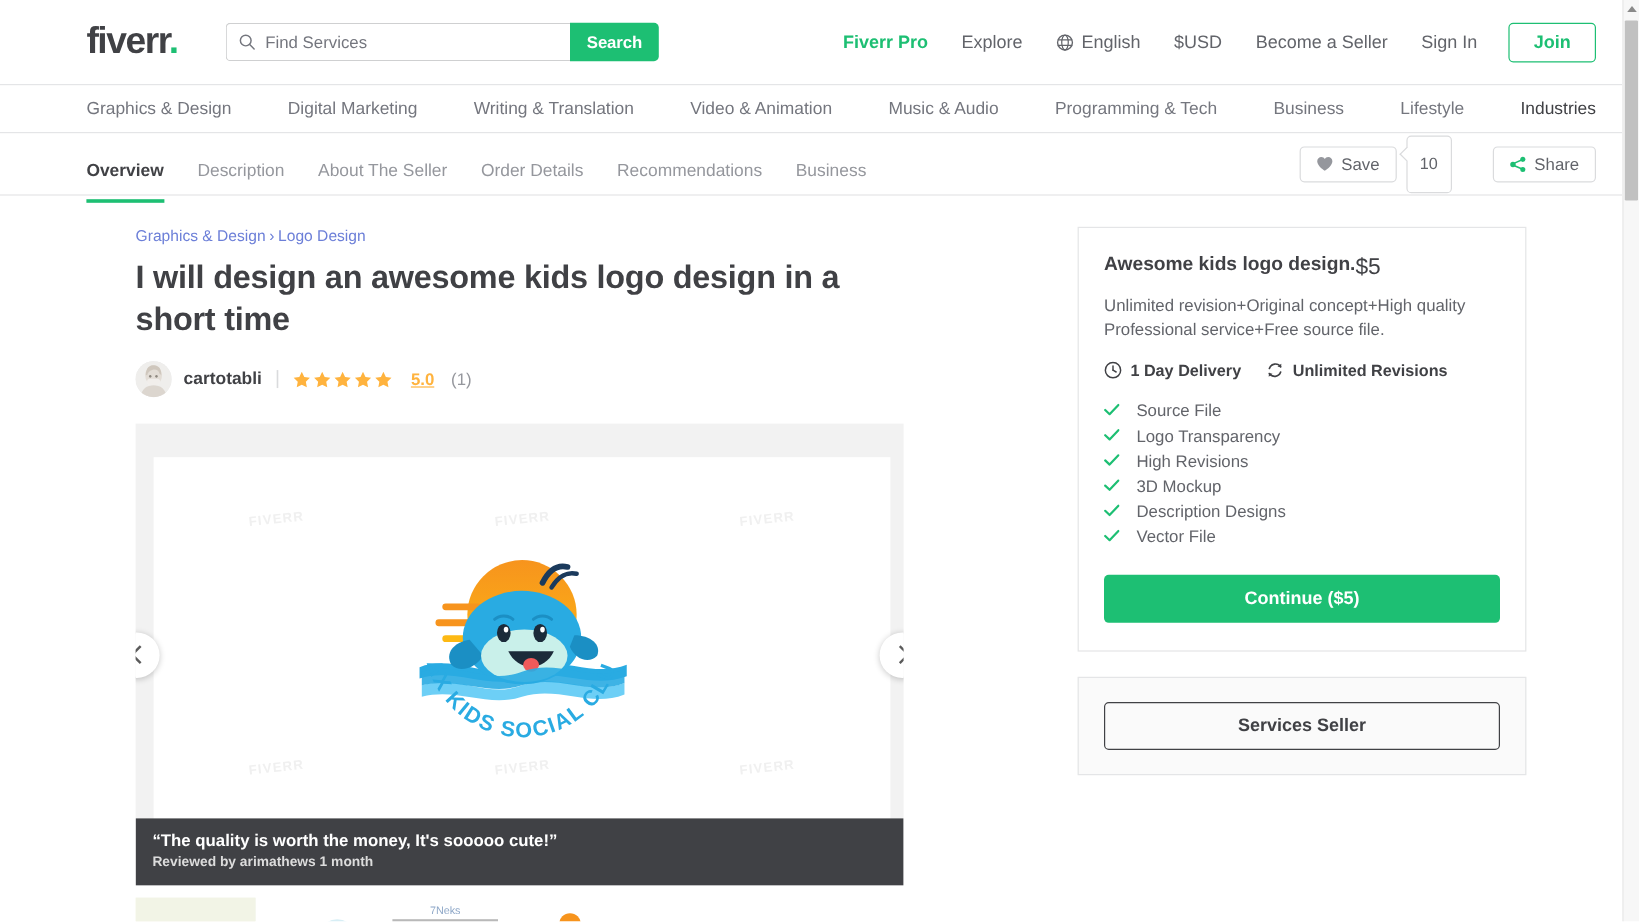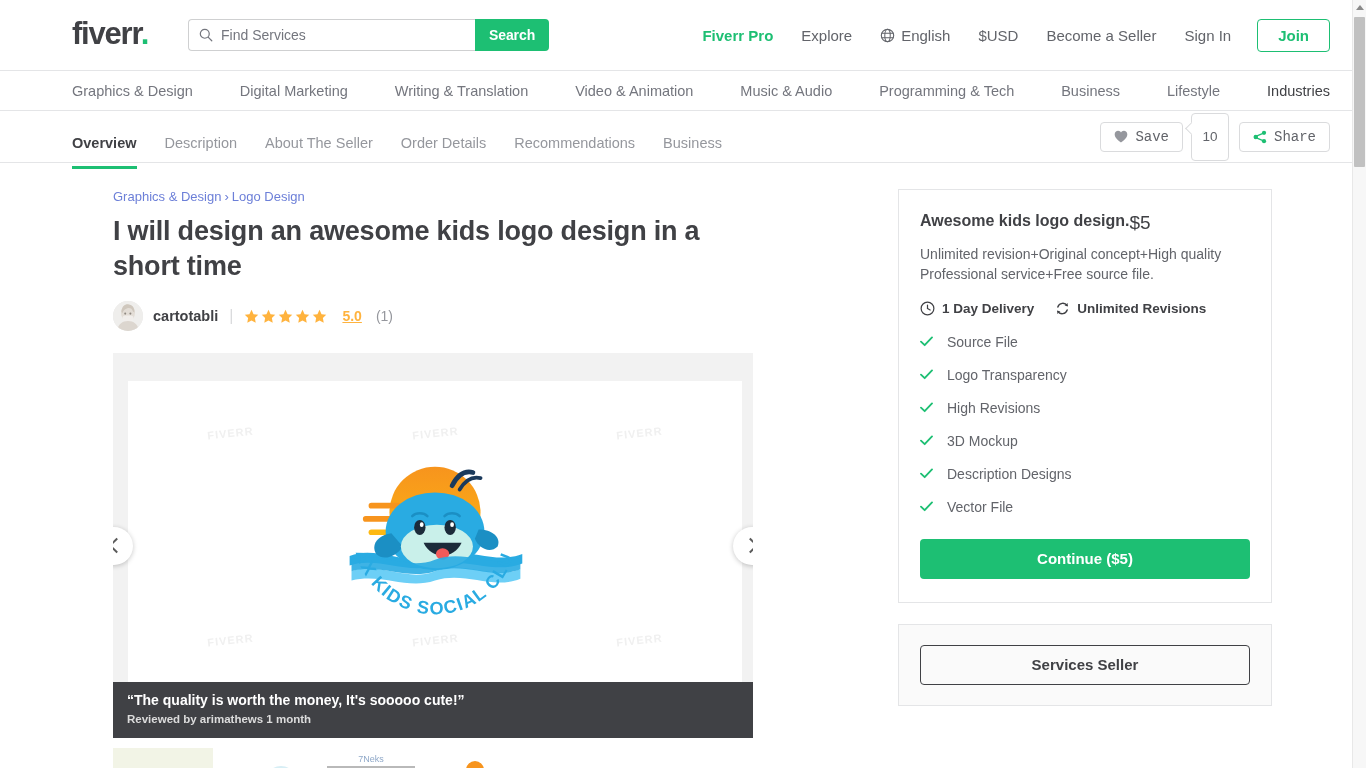--- a/index.html
+++ b/index.html
@@ -80,21 +80,22 @@
   .tab.active { color: #404145; font-weight: 700; }
   .tab.active::after {
     content: ""; position: absolute; left: 0; right: 14px; bottom: 0;
     height: 3px; background: #1dbf73;
   }
   .tab-actions { margin-left: auto; display: flex; align-items: center; gap: 10px; }
   .btn-outline {
     border: 1px solid #dadbdd; border-radius: 4px; background: #fff;
     height: 30px; display: flex; align-items: center; gap: 7px;
     padding: 0 13px; font-size: 14px; color: #62646a; cursor: pointer;
-    font-family: Liberation Mono, monospace;
+    font-family: Liberation Sans, sans-serif;
+    margin-left: 24px;
   }
   .heart-icon { width: 14px; height: 13px; }
   .share-icon { width: 14px; height: 14px; }
   .count-bubble {
     border: 1px solid #dadbdd; border-radius: 4px; background: #fff;
     height: 48px; min-width: 38px; display: flex; align-items: center;
     justify-content: center; font-size: 13.5px; color: #62646a; position: relative;
     margin-left: -2px;
   }
   .count-bubble::before {
@@ -173,21 +174,21 @@
 
   
   .pkg-card { border: 1px solid #e4e5e7; background: #fff; padding: 22px 21px 23px 21px; }
   .pkg-head { display: flex; justify-content: flex-start; align-items: flex-start; }
   .pkg-title { font-size: 16px; font-weight: 700; color: #404145; }
   .pkg-price { font-size: 19px; font-weight: 400; color: #404145; white-space: nowrap; }
   .pkg-desc { font-size: 14px; line-height: 1.42; color: #62646a; margin-top: 11px; }
   .pkg-meta { display: flex; align-items: center; gap: 21px; margin-top: 16px; }
   .meta-item { display: flex; align-items: center; gap: 7px; font-size: 13.5px; font-weight: 700; color: #404145; }
   .clock-icon, .refresh-icon { width: 15px; height: 15px; }
-  .feat-list { margin-top: 18px; display: flex; flex-direction: column; gap: 17px; }
+  .feat-list { margin-top: 18px; display: flex; flex-direction: column; gap: 5px; }
   .feat { display: flex; align-items: center; gap: 14px; font-size: 14px; color: #62646a; }
   .check-icon { width: 13px; height: 11px; flex: 0 0 13px; }
   .continue-btn {
     margin-top: 24px; width: 100%; height: 40px; background: #1dbf73; color: #fff;
     border: none; border-radius: 4px; font-size: 15px; font-weight: 700;
     cursor: pointer; font-family: "Liberation Sans", sans-serif;
   }
   .contact-card {
     margin-top: 21px; border: 1px solid #e4e5e7; background: #fafafa;
     padding: 20px 21px; 

